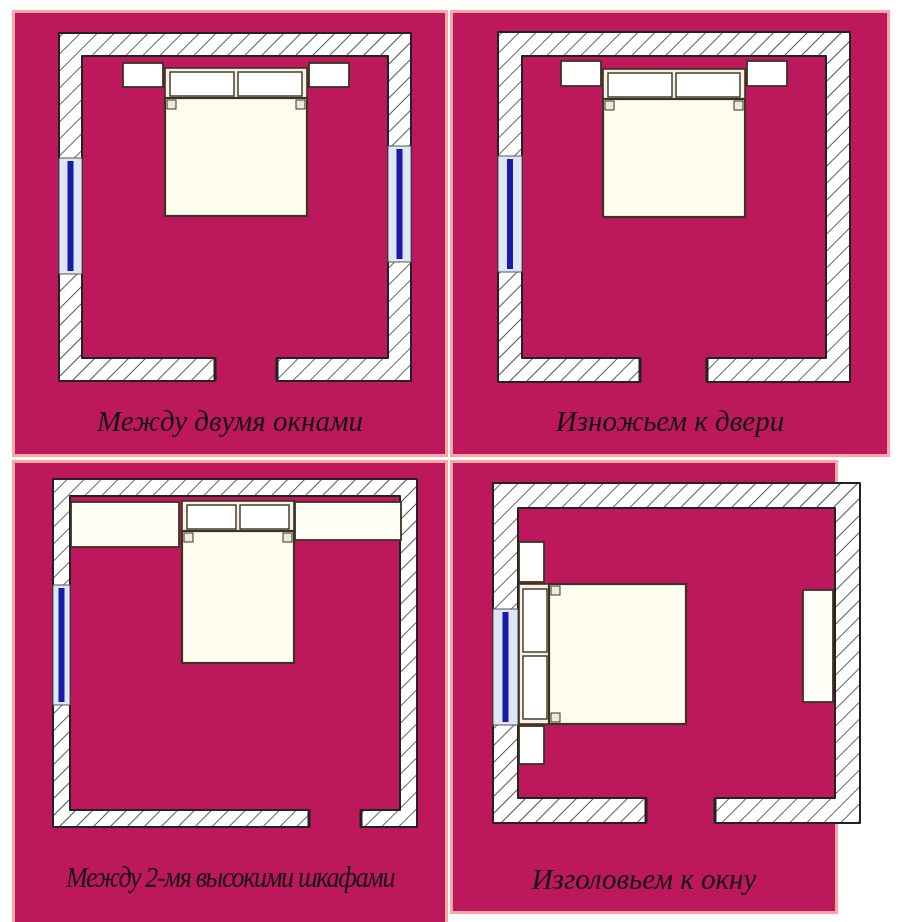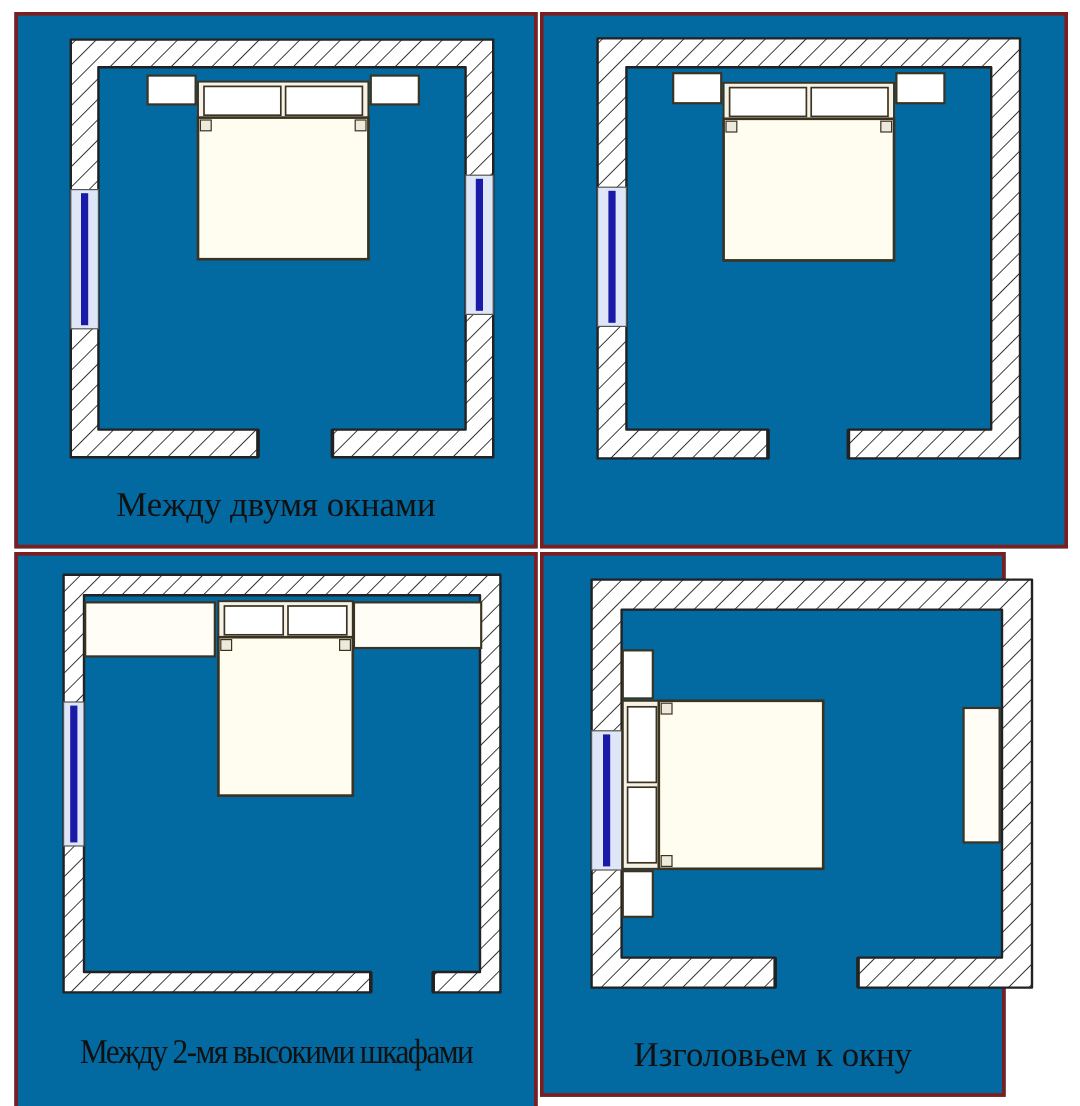--- a/index.html
+++ b/index.html
@@ -1,17 +1,17 @@
 <!DOCTYPE html>
 <html><head>
 <meta charset="utf-8">
 <style>
   html, body { margin:0; padding:0; background:#ffffff; }
   body { width:900px; height:922px; position:relative; overflow:hidden; font-family:"Liberation Serif","DejaVu Serif",serif; }
-  .panel { position:absolute; box-sizing:border-box; border:3px solid #7f1d1d; background:#0369a1; }
+  .panel { position:absolute; box-sizing:border-box; border:3px solid #fca5a5; background:#be185d;font-style:italic; }
   .panel svg { position:absolute; left:0; top:0; }
   .caption { position:absolute; left:0; width:100%; text-align:center; color:#111; font-size:29px; white-space:nowrap; }
   #p1 { left:12px; top:10px; width:436px; height:447px; }
   #p2 { left:450px; top:10px; width:440px; height:447px; }
   #p3 { left:12px; top:460px; width:436px; height:561px; }
   #p4 { left:450px; top:460px; width:388px; height:454px; }
   #p1 .caption { top:392px; }
   #p2 .caption { top:392px; }
   #p3 .caption { top:398px; letter-spacing:-1.5px; transform:scaleX(0.9); }
   #p4 .caption { top:400px; }
@@ -75,20 +75,21 @@
       <rect x="294" y="48" width="40" height="25" fill="#ffffff" stroke="#3a3322" stroke-width="1.8"></rect>
       <g>
         <rect x="150" y="56" width="142" height="36" fill="#f6f3e6" stroke="#3a3322" stroke-width="1.6"></rect>
         <rect x="155" y="60" width="64" height="24" fill="#ffffff" stroke="#3a3322" stroke-width="1.4"></rect>
         <rect x="223" y="60" width="64" height="24" fill="#ffffff" stroke="#3a3322" stroke-width="1.4"></rect>
         <rect x="150" y="86" width="142" height="118" fill="#fffcf0" stroke="#3a3322" stroke-width="2.2"></rect>
         <rect x="152" y="88" width="9" height="9" fill="#eeeadb" stroke="#3a3322" stroke-width="1"></rect>
         <rect x="281" y="88" width="9" height="9" fill="#eeeadb" stroke="#3a3322" stroke-width="1"></rect>
       </g>
     </svg>
+  <div class="caption">Изножьем к двери</div>
 </div>
 
 <div id="p3" class="panel">
   <svg width="430" height="380">
       <defs>
         <pattern id="hatch2" width="12" height="12" patternUnits="userSpaceOnUse" patternTransform="rotate(45)">
           <rect x="0" y="0" width="12" height="12" fill="#ffffff"></rect>
           <line x1="0" y1="0" x2="0" y2="12" stroke="#333333" stroke-width="1.6"></line>
         </pattern>
       </defs>

